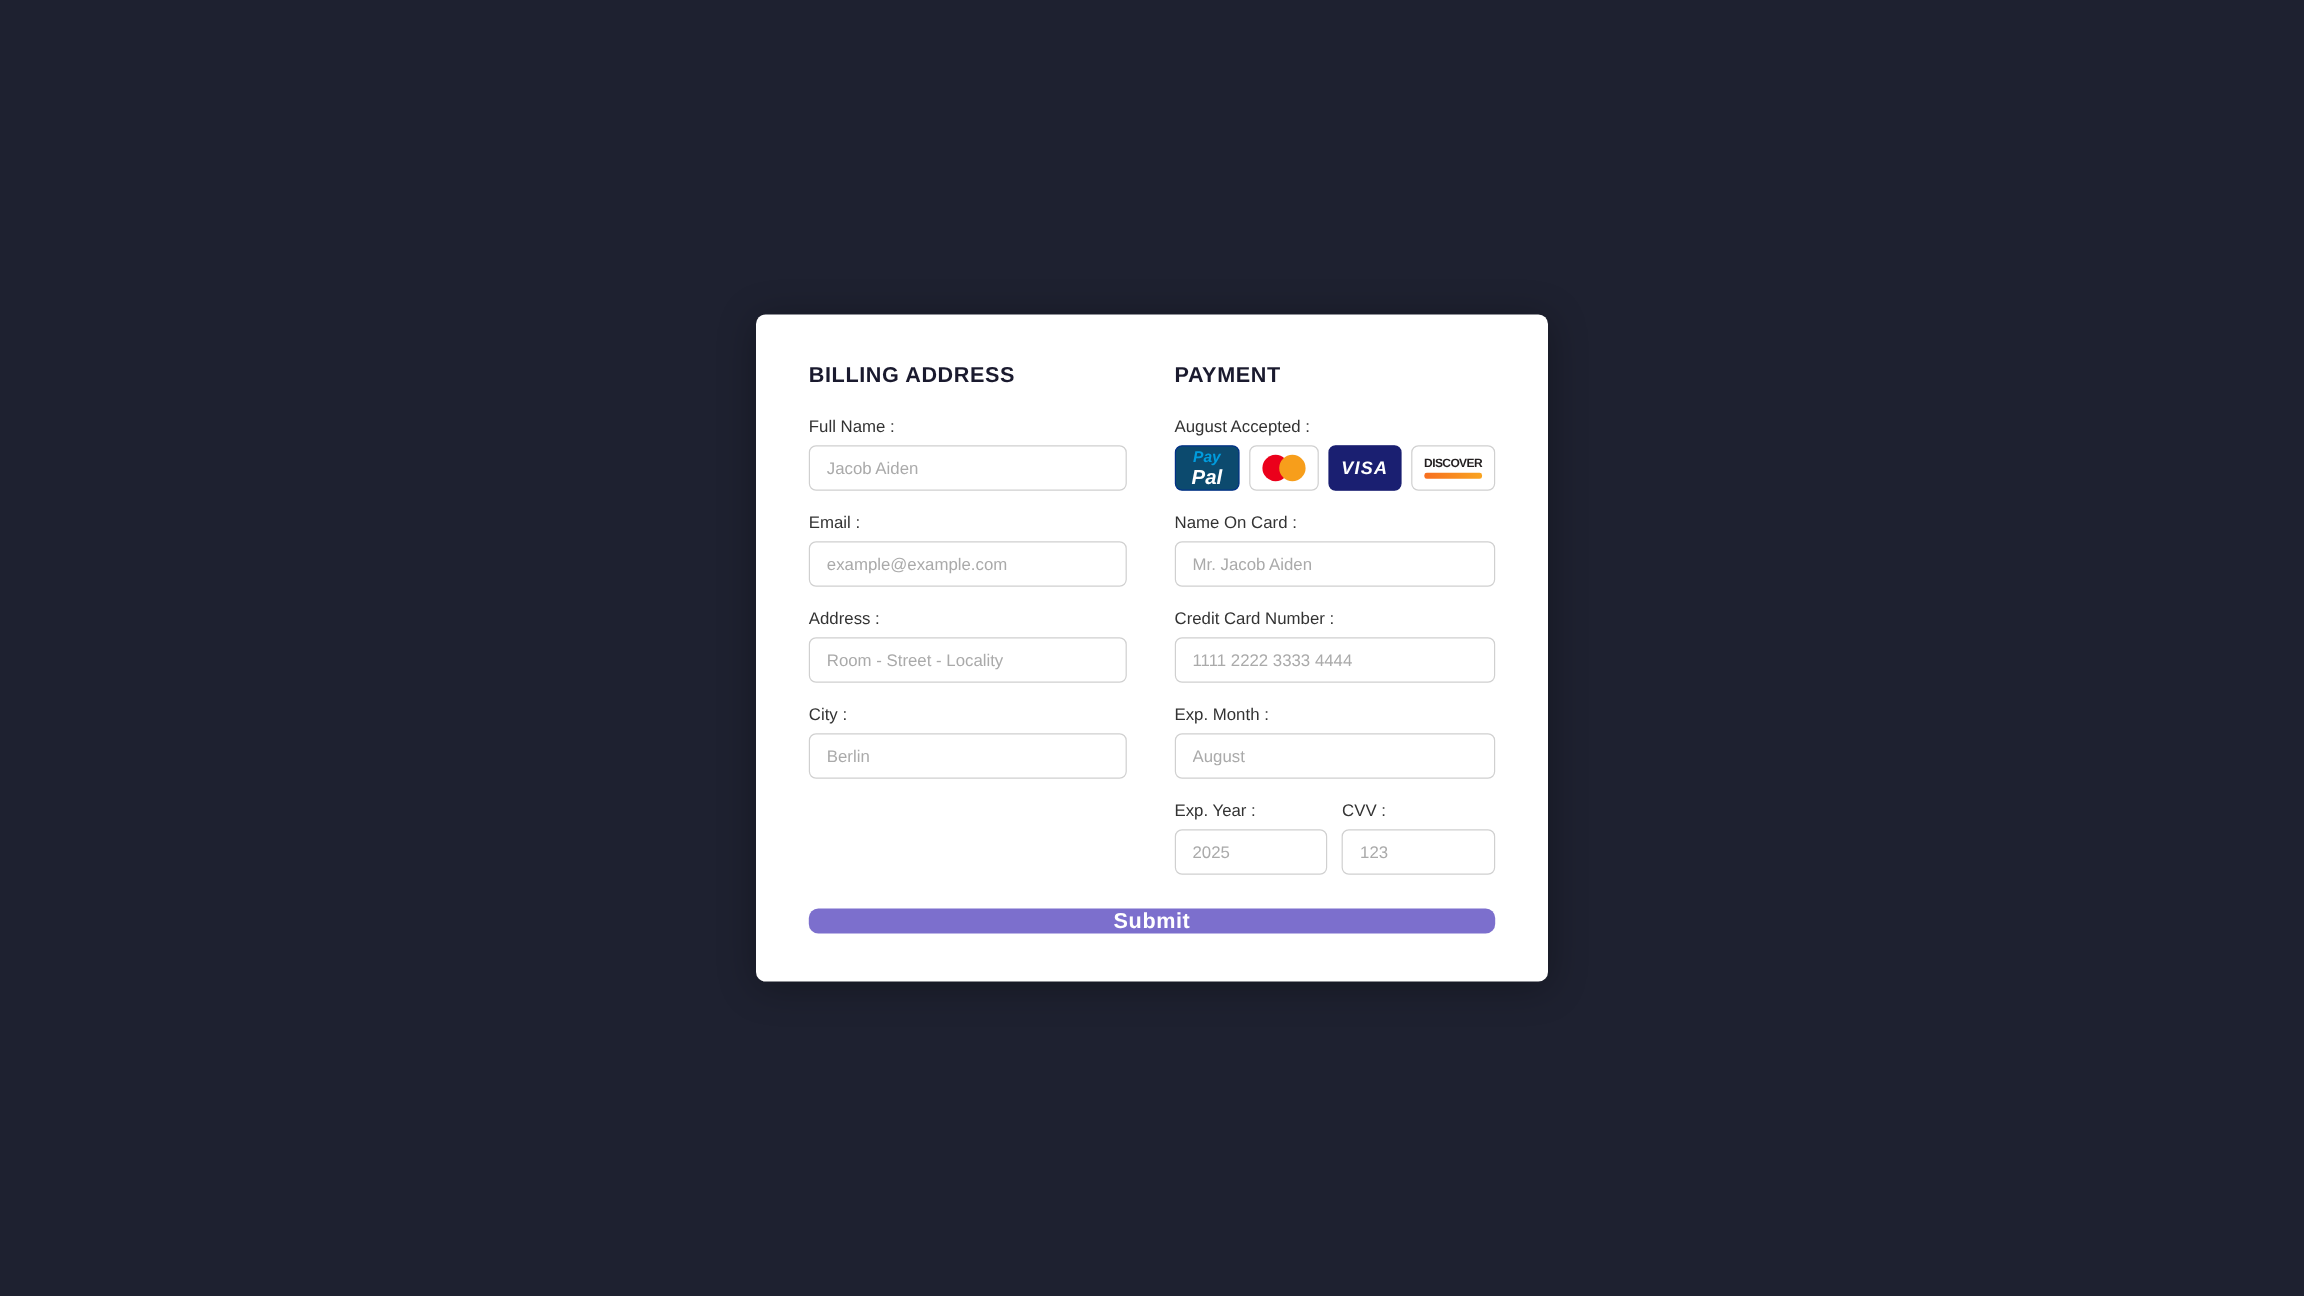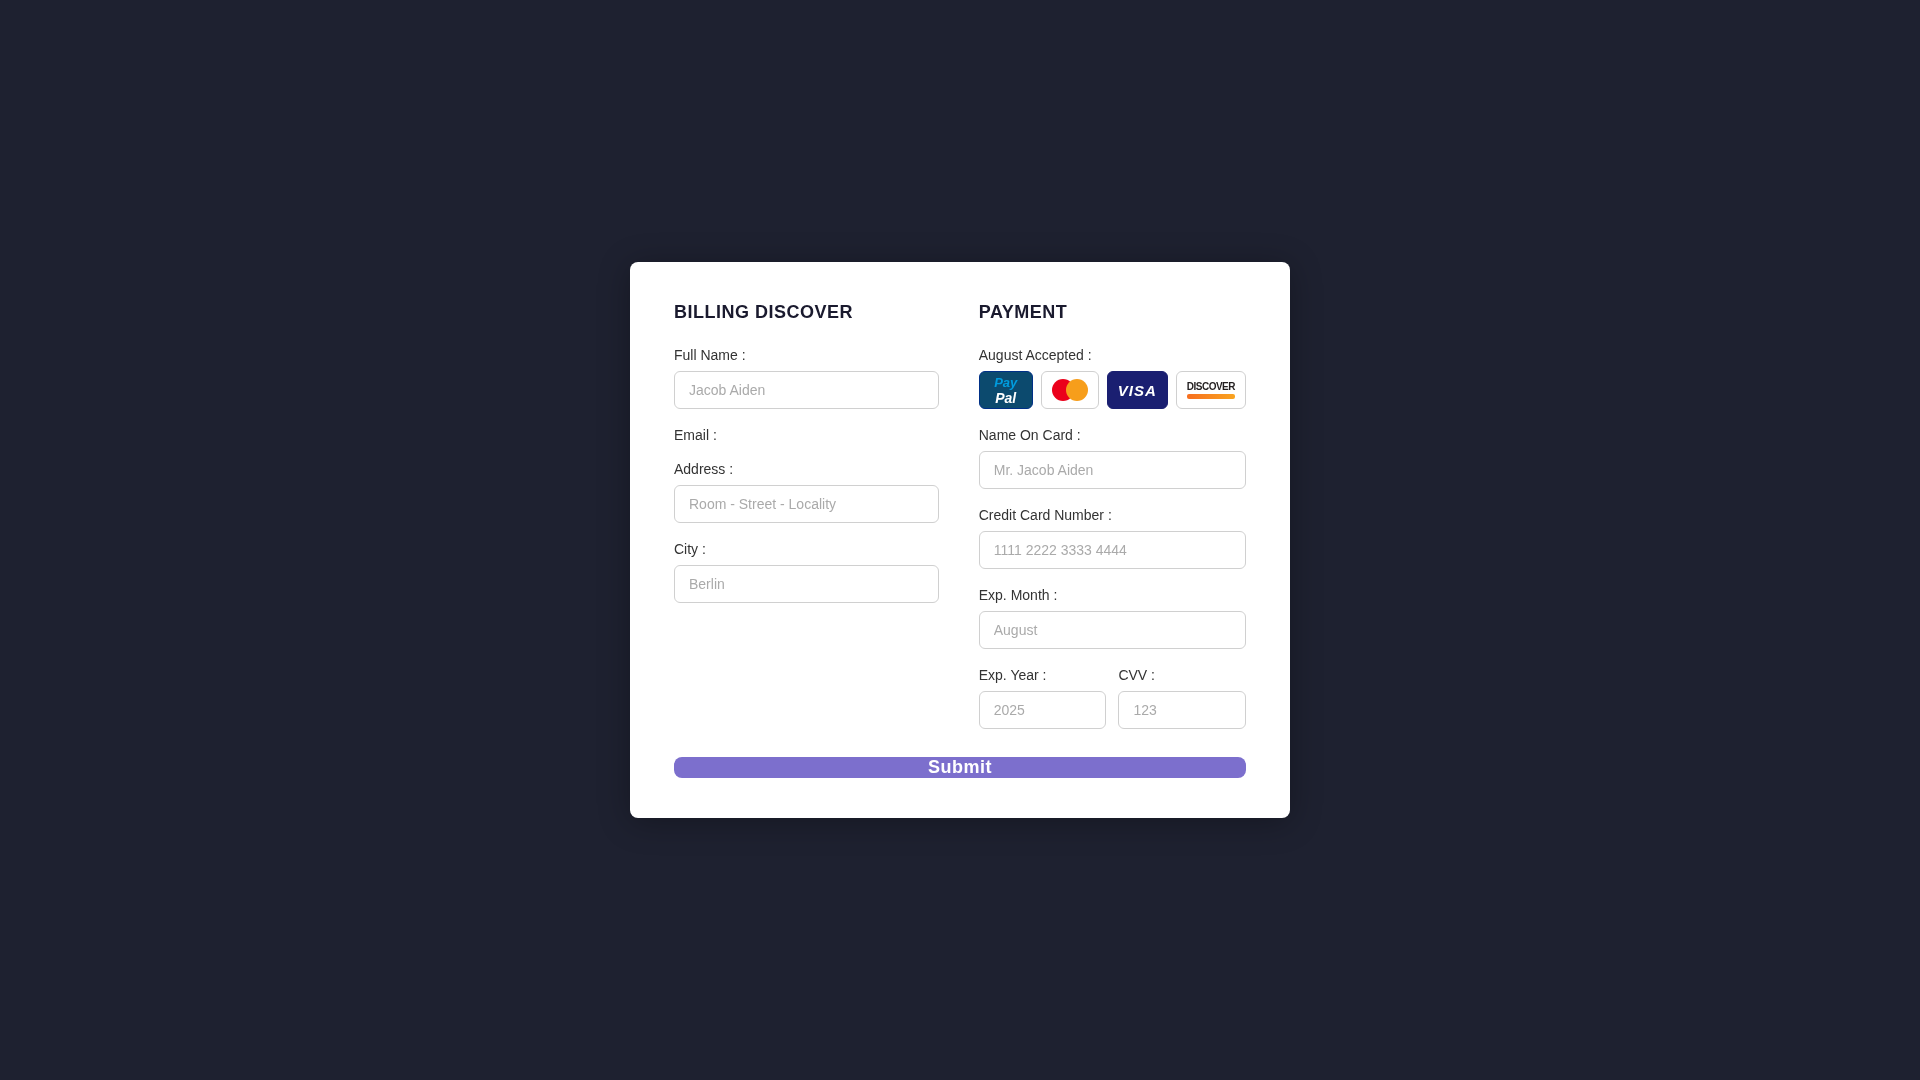--- a/index.html
+++ b/index.html
@@ -183,29 +183,30 @@
       align-items: flex-start;
     }
   </style>
 </head>
 <body>
 
 <div class="card">
   <div class="form-grid">
 
     <div>
-      <div class="section-title">BILLING DISCOVER</div>
+      <div class="section-title">BILLING ADDRESS</div>
 
       <div class="field-group">
         <label class="field-label">Full Name :</label>
         <input class="field-input" type="text" placeholder="Jacob Aiden" style="">
       </div>
 
       <div class="field-group">
         <label class="field-label">Email :</label>
+        <input class="field-input" type="email" placeholder="example@example.com" style="">
       </div>
 
       <div class="field-group">
         <label class="field-label">Address :</label>
         <input class="field-input" type="text" placeholder="Room - Street - Locality" style="">
       </div>
 
       <div class="field-group">
         <label class="field-label">City :</label>
         <input class="field-input" type="text" placeholder="Berlin" style="">
@@ -215,21 +216,21 @@
 
     <div>
       <div class="section-title">PAYMENT</div>
 
       <div class="field-group">
         <label class="field-label">August Accepted :</label>
         <div class="cards-row">
 
           <div class="card-badge paypal">
             <span style="color:#009cde; font-style:italic; font-weight:800; font-size:13px;">Pay</span>
-              <span style="color:#fff; font-style:italic; font-weight:800; font-size:14px;">Pal</span>
+              <span style="color:#fff; font-style:italic; font-weight:800; font-size:17px;">Pal</span>
           </div>
 
           <div class="card-badge mastercard">
             <div class="mastercard-circles">
               <div class="mc-red"></div>
               <div class="mc-orange"></div>
             </div>
           </div>
 
           <div class="card-badge visa">

